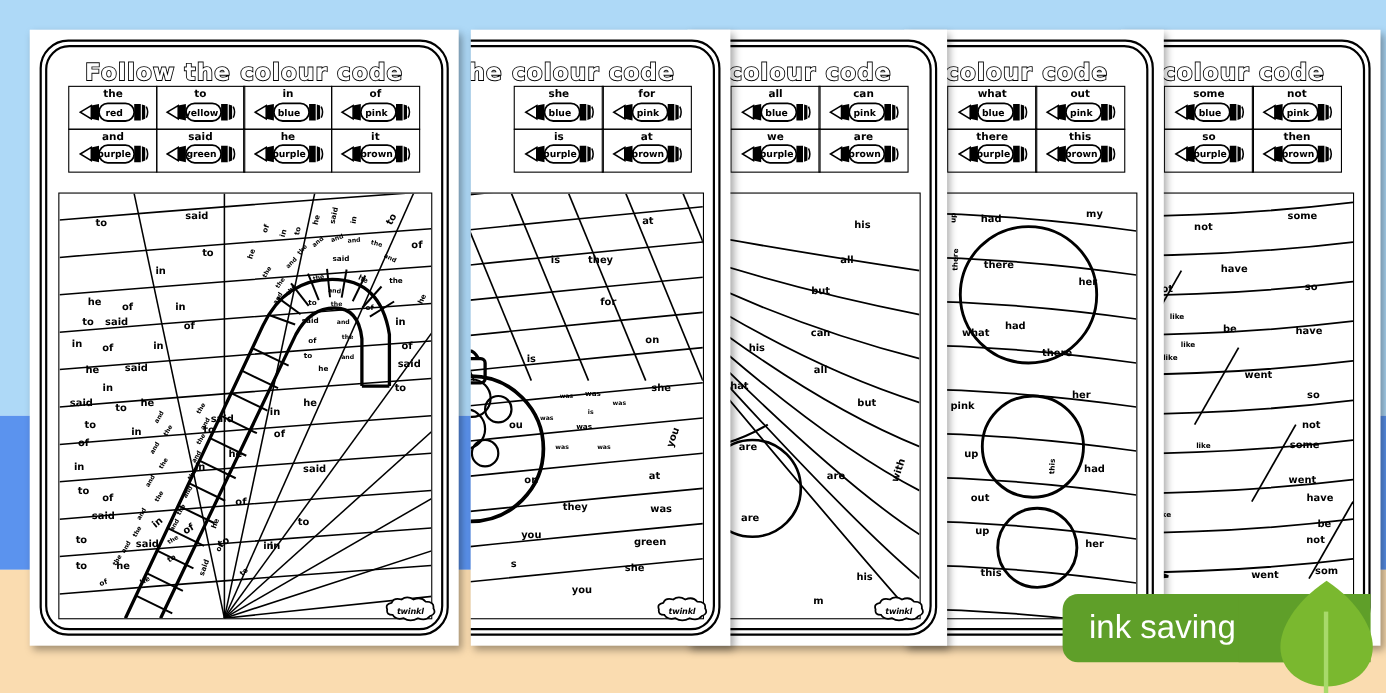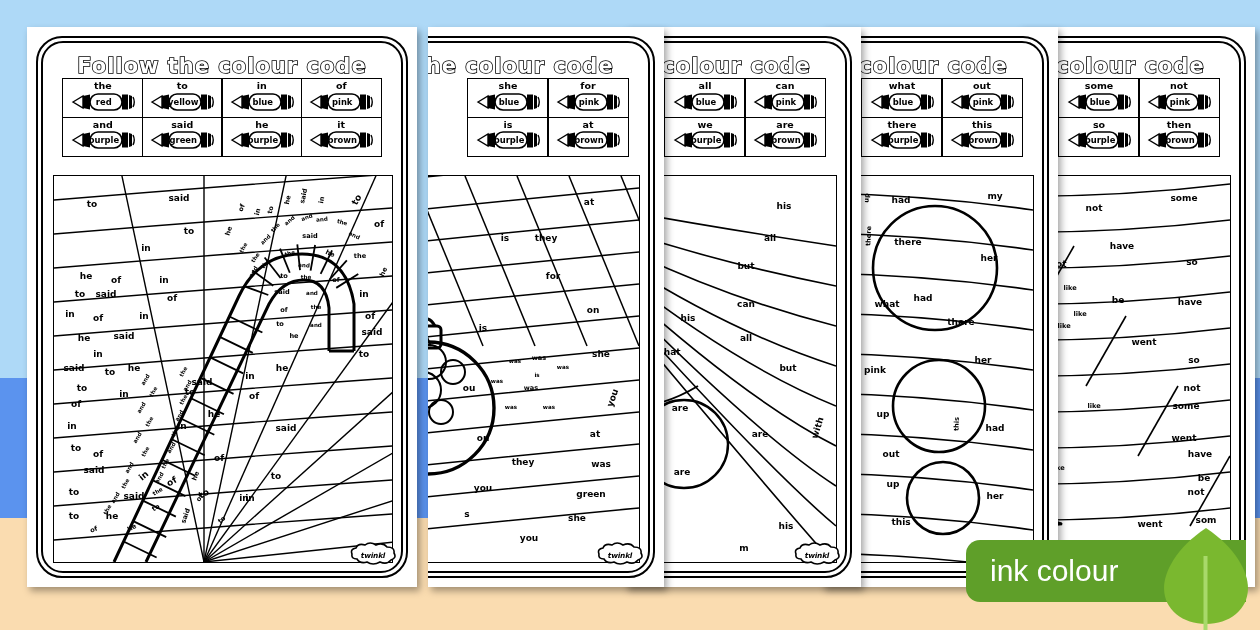--- a/index.html
+++ b/index.html
@@ -936,16 +936,16 @@
 
   <div class="eco">
     <div class="eco-bar"></div>
     <div class="eco-bar2"></div>
     <div class="eco-leaf">
       <svg width="108" height="104" viewBox="0 0 108 104">
         <path d="M54 2 C24 22 12 46 12 62 C12 84 31 98 54 98 C77 98 96 84 96 62 C96 46 84 22 54 2 Z" fill="#7ab82f"></path>
         <rect x="51.5" y="30" width="4" height="74" fill="#a8d96a"></rect>
       </svg>
     </div>
-    <div class="eco-label">ink colour</div>
+    <div class="eco-label">ink saving</div>
   </div>
 
 </div>
 
 </body></html>

